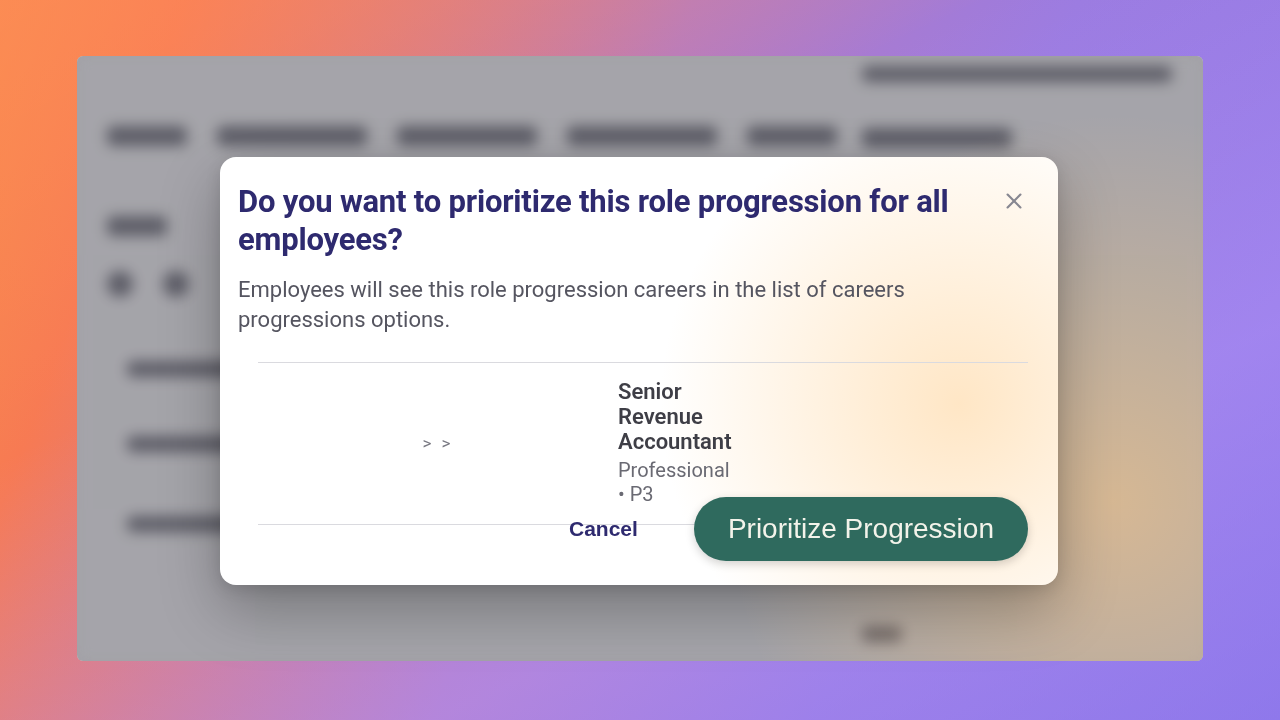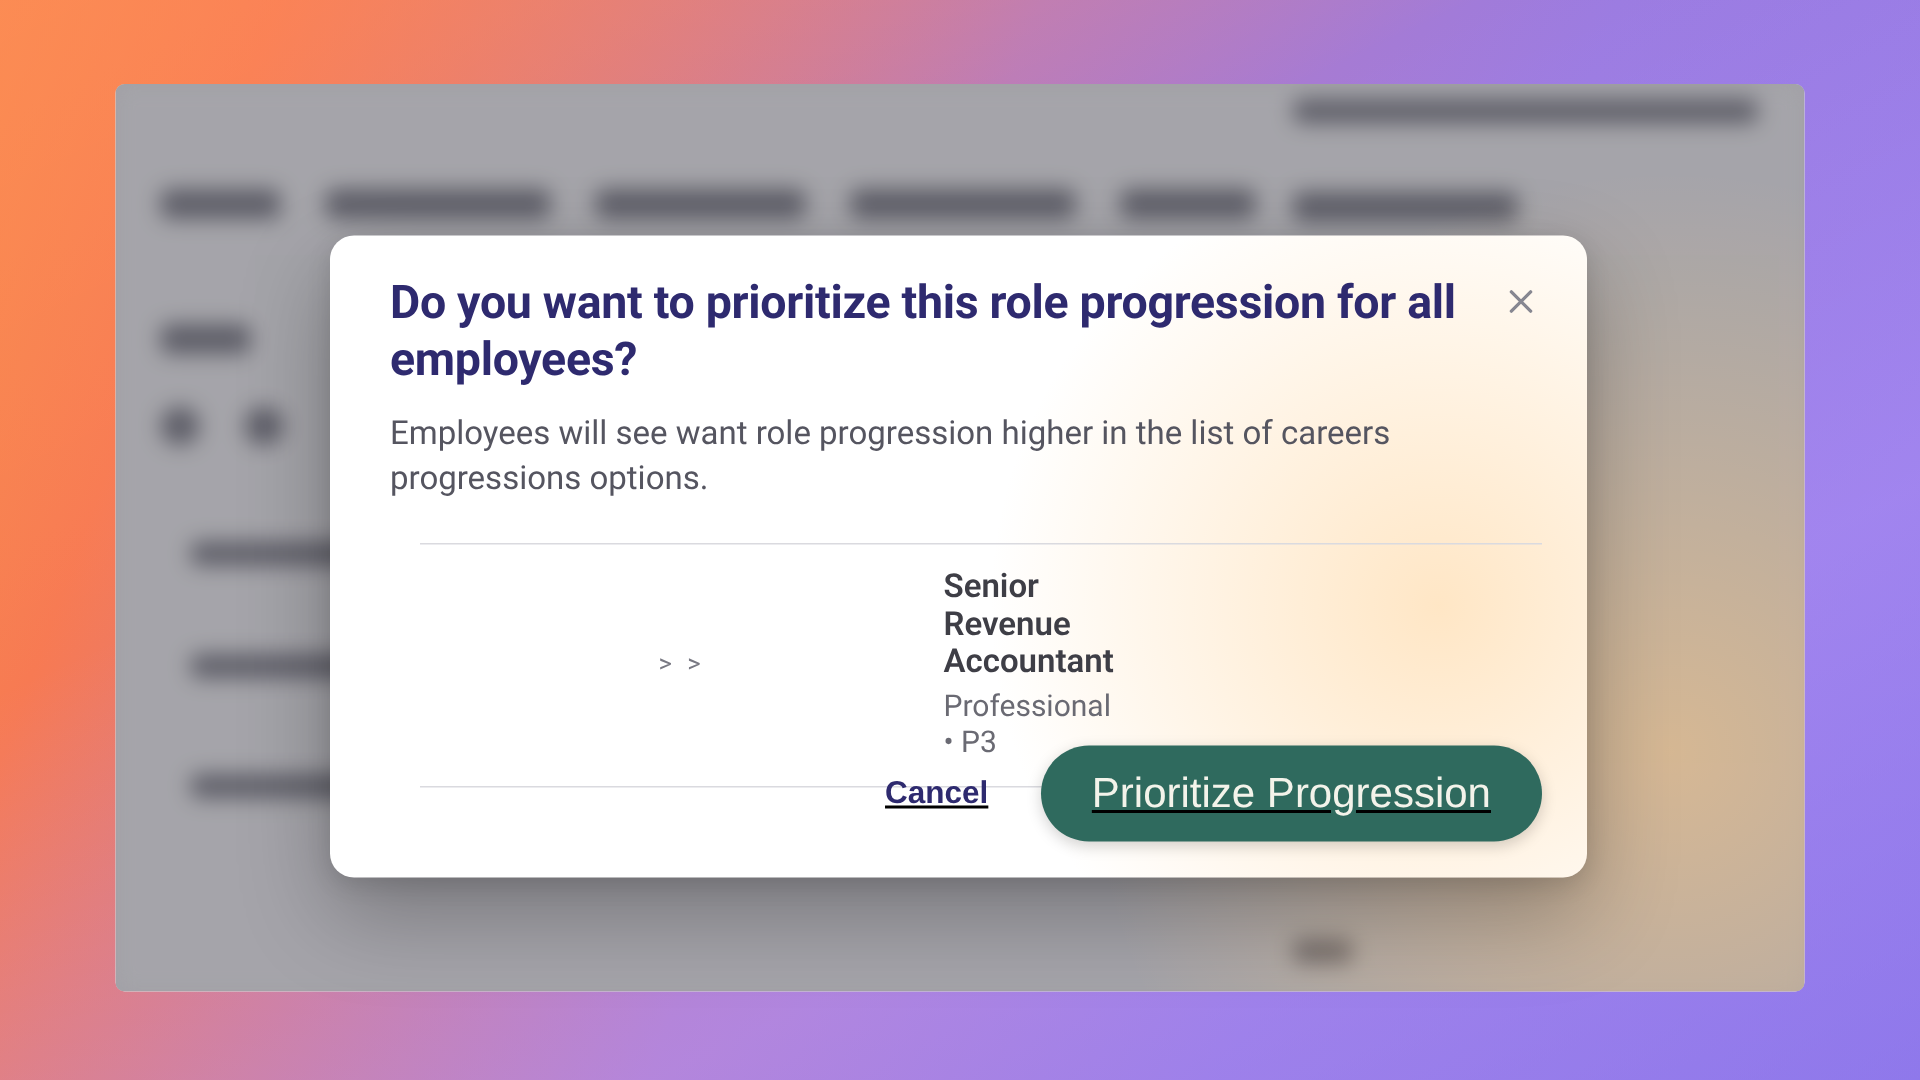--- a/index.html
+++ b/index.html
@@ -58,21 +58,21 @@
     background: radial-gradient(circle at 70% 60%, rgba(255,200,130,0.55) 0%, rgba(255,200,130,0) 60%);
     pointer-events: none;
   }
   .modal {
     position: absolute;
     left: 220px; top: 157px;
     width: 838px; height: 428px;
     background: #ffffff;
     border-radius: 16px;
     box-shadow: 0 24px 60px rgba(0,0,0,0.28), 0 4px 16px rgba(0,0,0,0.12);
-    padding: 26px 30px 30px 40px;
+    padding: 26px 30px 30px 18px;
     overflow: hidden;
   }
   .modal-warm {
     position: absolute;
     right: -180px; bottom: -160px;
     width: 620px; height: 620px;
     background: radial-gradient(circle at 55% 45%, rgba(255,210,150,0.55) 0%, rgba(255,230,200,0) 62%);
     pointer-events: none;
   }
   .modal-content { position: relative; z-index: 2; }
@@ -127,23 +127,22 @@
   .arrow {
     text-align: center;
     color: #787882;
     font-size: 17px;
     letter-spacing: 3px;
     font-weight: 400;
   }
   .footer {
     position: absolute;
     right: 30px; bottom: 24px;
-    display: flex; gap: 27px;
+    display: flex; gap: 48px;
     z-index: 3;
-    text-decoration: underline;
   }
   .cancel-btn {
     background: transparent; border: none;
     font-size: 21px; font-weight: 600;
     color: #2e2a6f;
     cursor: pointer;
     padding: 10px 8px;
   }
   .primary-btn {
     background: #2f6a5e;
@@ -205,21 +204,21 @@
 
   <button class="close-btn">
     <svg viewBox="0 0 24 24" fill="none" stroke="currentColor" stroke-width="2.4" stroke-linecap="round">
       <line x1="5" y1="5" x2="19" y2="19"></line>
       <line x1="19" y1="5" x2="5" y2="19"></line>
     </svg>
   </button>
 
   <div class="modal-content">
     <h2 class="modal-title">Do you want to prioritize this role progression for all employees?</h2>
-    <p class="modal-desc">Employees will see want role progression higher in the list of careers progressions options.</p>
+    <p class="modal-desc">Employees will see this role progression careers in the list of careers progressions options.</p>
 
     <div class="progression">
       <div class="arrow">&gt; &gt;</div>
       <div class="role">
         <div class="role-title">Senior Revenue Accountant</div>
         <div class="role-sub">Professional • P3</div>
       </div>
     </div>
   </div>
 

